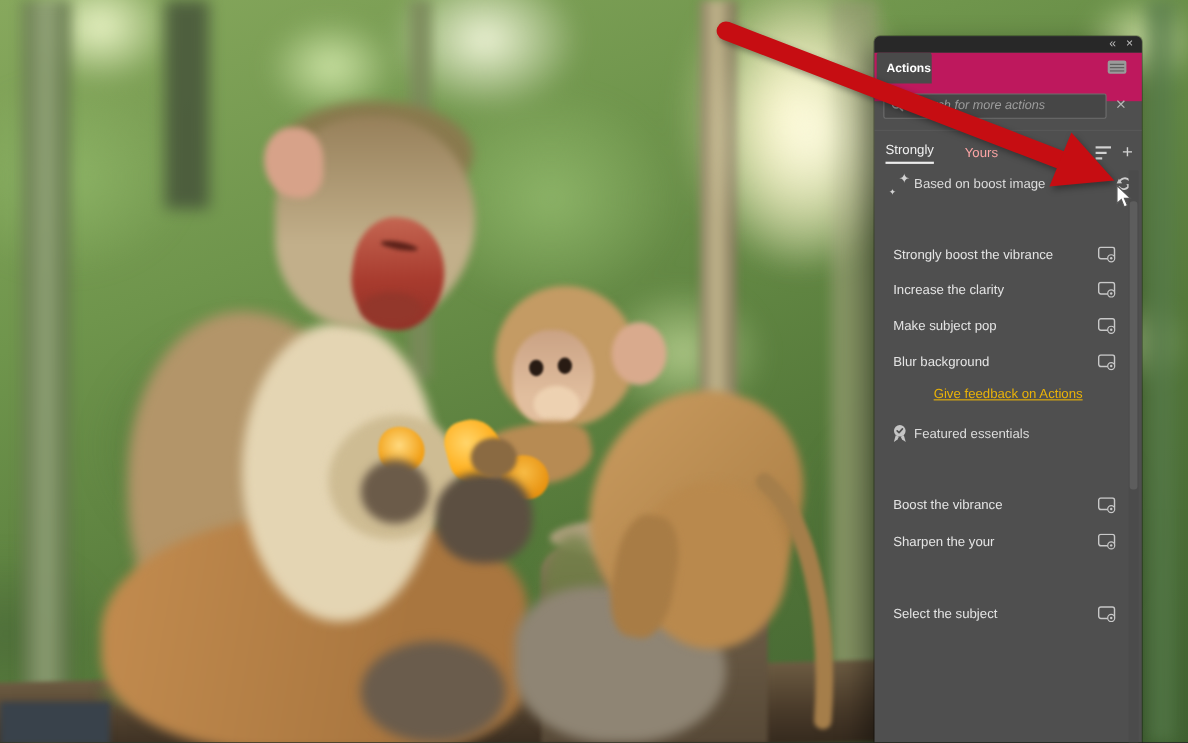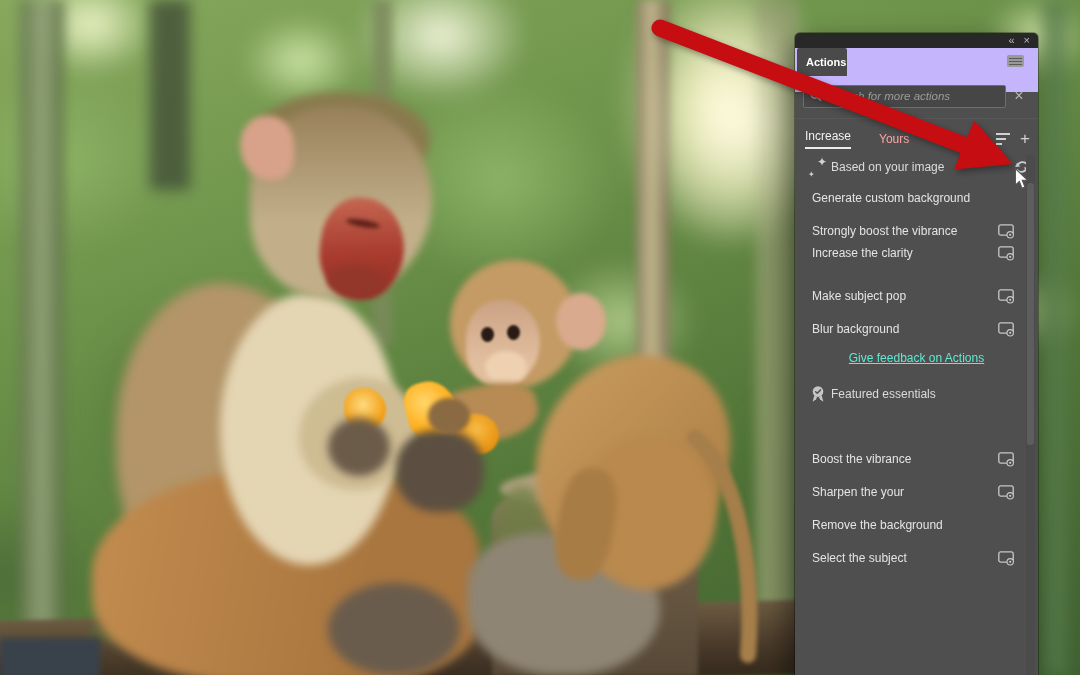--- a/index.html
+++ b/index.html
@@ -89,21 +89,21 @@
   .orange.o3{left:344px;top:388px;width:42px;height:42px;border-radius:45% 55% 50% 50%;
     background:radial-gradient(circle at 45% 40%, #ffd97e, #f2a118 65%);}
 
   
   .panel{position:absolute;left:795px;top:33px;width:243px;height:642px;z-index:10;
     background:#4f4f4f;border-radius:5px 5px 0 0;
     box-shadow:0 0 0 1px rgba(0,0,0,.3), -8px 10px 26px rgba(0,0,0,.45);}
   .titlebar{position:absolute;left:0;top:0;right:0;height:15px;background:#282828;border-radius:5px 5px 0 0;
     display:flex;align-items:center;justify-content:flex-end;gap:9px;padding-right:8px;}
   .tb-icon{color:#bdbdbd;font-size:11px;line-height:1;cursor:default;}
-  .tabbar{position:absolute;left:0;top:15px;right:0;height:44px;background:#c4b5fd;padding-left:16px;}
+  .tabbar{position:absolute;left:0;top:15px;right:0;height:44px;background:#be185d;padding-left:16px;}
   .tab-active{position:absolute;left:2px;top:0;height:28px;width:50px;background:#4a4a4a;
     color:#fff;font-size:11px;font-weight:bold;display:flex;align-items:center;padding-left:9px;border-radius:2px 2px 0 0;}
   .panel-menu{position:absolute;right:14px;top:7px;width:17px;height:12px;background:#9a9a9a;border-radius:2px;
     display:flex;flex-direction:column;justify-content:center;gap:2px;padding:0 2px;}
   .panel-menu i{display:block;height:1px;background:#5a5a5a;}
 
   .search-row{position:absolute;left:8px;top:51px;right:6px;height:24px;display:flex;align-items:center;}
   .search-box{flex:1;height:23px;background:#464646;border:1px solid #6e6e6e;border-radius:2px;
     display:flex;align-items:center;padding:0 6px;gap:6px;}
   .search-ph{color:#9c9c9c;font-style:italic;font-size:11.5px;white-space:nowrap;overflow:hidden;}
@@ -124,21 +124,21 @@
   .row{position:absolute;left:0;right:0;height:24px;display:flex;align-items:center;}
   .sec-icon{width:24px;margin-left:11px;display:flex;justify-content:center;}
   .sec-label{color:#dcdcdc;font-size:12px;margin-left:1px;}
   .item-label{color:#e4e4e4;font-size:12px;margin-left:17px;}
   .row-right{margin-left:auto;margin-right:22px;display:flex;align-items:center;}
   .refresh-btn{position:absolute;right:4px;top:0;width:24px;height:24px;display:flex;align-items:center;justify-content:center;}
   .spark-wrap{position:relative;width:18px;height:18px;color:#d2d2d2;}
   .spark-big{position:absolute;right:0;top:-3px;font-size:12px;}
   .spark-small{position:absolute;left:-1px;bottom:-3px;font-size:8px;}
   .feedback{position:absolute;left:0;right:0;height:22px;display:flex;align-items:center;justify-content:center;}
-  .feedback a{color:#5eead4;font-size:12px;text-align:right;}
+  .feedback a{color:#eab308;font-size:12px;text-align:right;}
 
   .scroll-track{position:absolute;right:3px;top:122px;bottom:0;width:9px;background:#4b4b4b;}
   .scroll-thumb{position:absolute;left:1px;width:7px;top:28px;height:262px;background:#5d5d5d;border-radius:3px;}
 
   
   .arrow-svg{position:absolute;left:0;top:0;z-index:30;pointer-events:none;}
   .cursor-svg{position:absolute;left:1014px;top:168px;z-index:31;pointer-events:none;}
 </style>
 </head>
 <body>
@@ -219,64 +219,61 @@
           <line x1="7.5" y1="7.5" x2="10.8" y2="10.8" stroke="#9a9a9a" stroke-width="1.4"></line>
         </svg>
         <span class="search-ph">Search for more actions</span>
       </div>
       <span class="search-clear">×</span>
     </div>
 
     <div class="divider"></div>
 
     <div class="tabs-row">
-      <span class="ftab sel">Increase</span>
+      <span class="ftab sel">Strongly</span>
       <span class="ftab dim">Yours</span>
       <span class="tabs-icons">
         <span class="sort-icon">
             <i></i>
             <i></i>
             <i></i>
           </span>
         <span class="plus-icon">+</span>
       </span>
     </div>
 
     <div class="row" style="top:122px">
       <span class="sec-icon">
         <span class="spark-wrap">
             <span class="spark-big">✦</span>
             <span class="spark-small">✦</span>
           </span>
       </span>
-      <span class="sec-label">Based on your image</span>
+      <span class="sec-label">Based on boost image</span>
       <span class="refresh-btn">
         <svg width="16" height="16" viewBox="0 0 16 16">
           <path d="M12.8,5.1 A5.3,5.3 0 0 0 3.6,6.6" fill="none" stroke="#cdcdcd" stroke-width="1.7" stroke-linecap="round"></path>
           <path d="M3.2,10.9 A5.3,5.3 0 0 0 12.4,9.4" fill="none" stroke="#cdcdcd" stroke-width="1.7" stroke-linecap="round"></path>
           <path d="M1.1,7.9 L6.1,7.5 L3.2,3.4 Z" fill="#cdcdcd"></path>
           <path d="M14.9,8.1 L9.9,8.5 L12.8,12.6 Z" fill="#cdcdcd"></path>
         </svg>
       </span>
     </div>
 
-    <div class="row" style="top:153px">
-      <span class="item-label">Generate custom background</span>
-    </div>
     <div class="row" style="top:186px">
       <span class="item-label">Strongly boost the vibrance</span>
       <span class="row-right">
         <svg width="18" height="15" viewBox="0 0 18 15">
             <rect x="0.8" y="0.8" width="14.4" height="10.4" rx="2" fill="none" stroke="#c8c8c8" stroke-width="1.3"></rect>
             <circle cx="12.2" cy="10.8" r="3.2" fill="#4f4f4f" stroke="#c8c8c8" stroke-width="1.1"></circle>
             <circle cx="12.2" cy="10.8" r="1.1" fill="#c8c8c8"></circle>
           </svg>
       </span>
     </div>
-    <div class="row" style="top:208px">
+    <div class="row" style="top:218px">
       <span class="item-label">Increase the clarity</span>
       <span class="row-right">
         <svg width="18" height="15" viewBox="0 0 18 15">
             <rect x="0.8" y="0.8" width="14.4" height="10.4" rx="2" fill="none" stroke="#c8c8c8" stroke-width="1.3"></rect>
             <circle cx="12.2" cy="10.8" r="3.2" fill="#4f4f4f" stroke="#c8c8c8" stroke-width="1.1"></circle>
             <circle cx="12.2" cy="10.8" r="1.1" fill="#c8c8c8"></circle>
           </svg>
       </span>
     </div>
     <div class="row" style="top:251px">
@@ -329,23 +326,20 @@
     <div class="row" style="top:447px">
       <span class="item-label">Sharpen the your</span>
       <span class="row-right">
         <svg width="18" height="15" viewBox="0 0 18 15">
             <rect x="0.8" y="0.8" width="14.4" height="10.4" rx="2" fill="none" stroke="#c8c8c8" stroke-width="1.3"></rect>
             <circle cx="12.2" cy="10.8" r="3.2" fill="#4f4f4f" stroke="#c8c8c8" stroke-width="1.1"></circle>
             <circle cx="12.2" cy="10.8" r="1.1" fill="#c8c8c8"></circle>
           </svg>
       </span>
     </div>
-    <div class="row" style="top:480px">
-      <span class="item-label">Remove the background</span>
-    </div>
     <div class="row" style="top:513px">
       <span class="item-label">Select the subject</span>
       <span class="row-right">
         <svg width="18" height="15" viewBox="0 0 18 15">
             <rect x="0.8" y="0.8" width="14.4" height="10.4" rx="2" fill="none" stroke="#c8c8c8" stroke-width="1.3"></rect>
             <circle cx="12.2" cy="10.8" r="3.2" fill="#4f4f4f" stroke="#c8c8c8" stroke-width="1.1"></circle>
             <circle cx="12.2" cy="10.8" r="1.1" fill="#c8c8c8"></circle>
           </svg>
       </span>
     </div>

